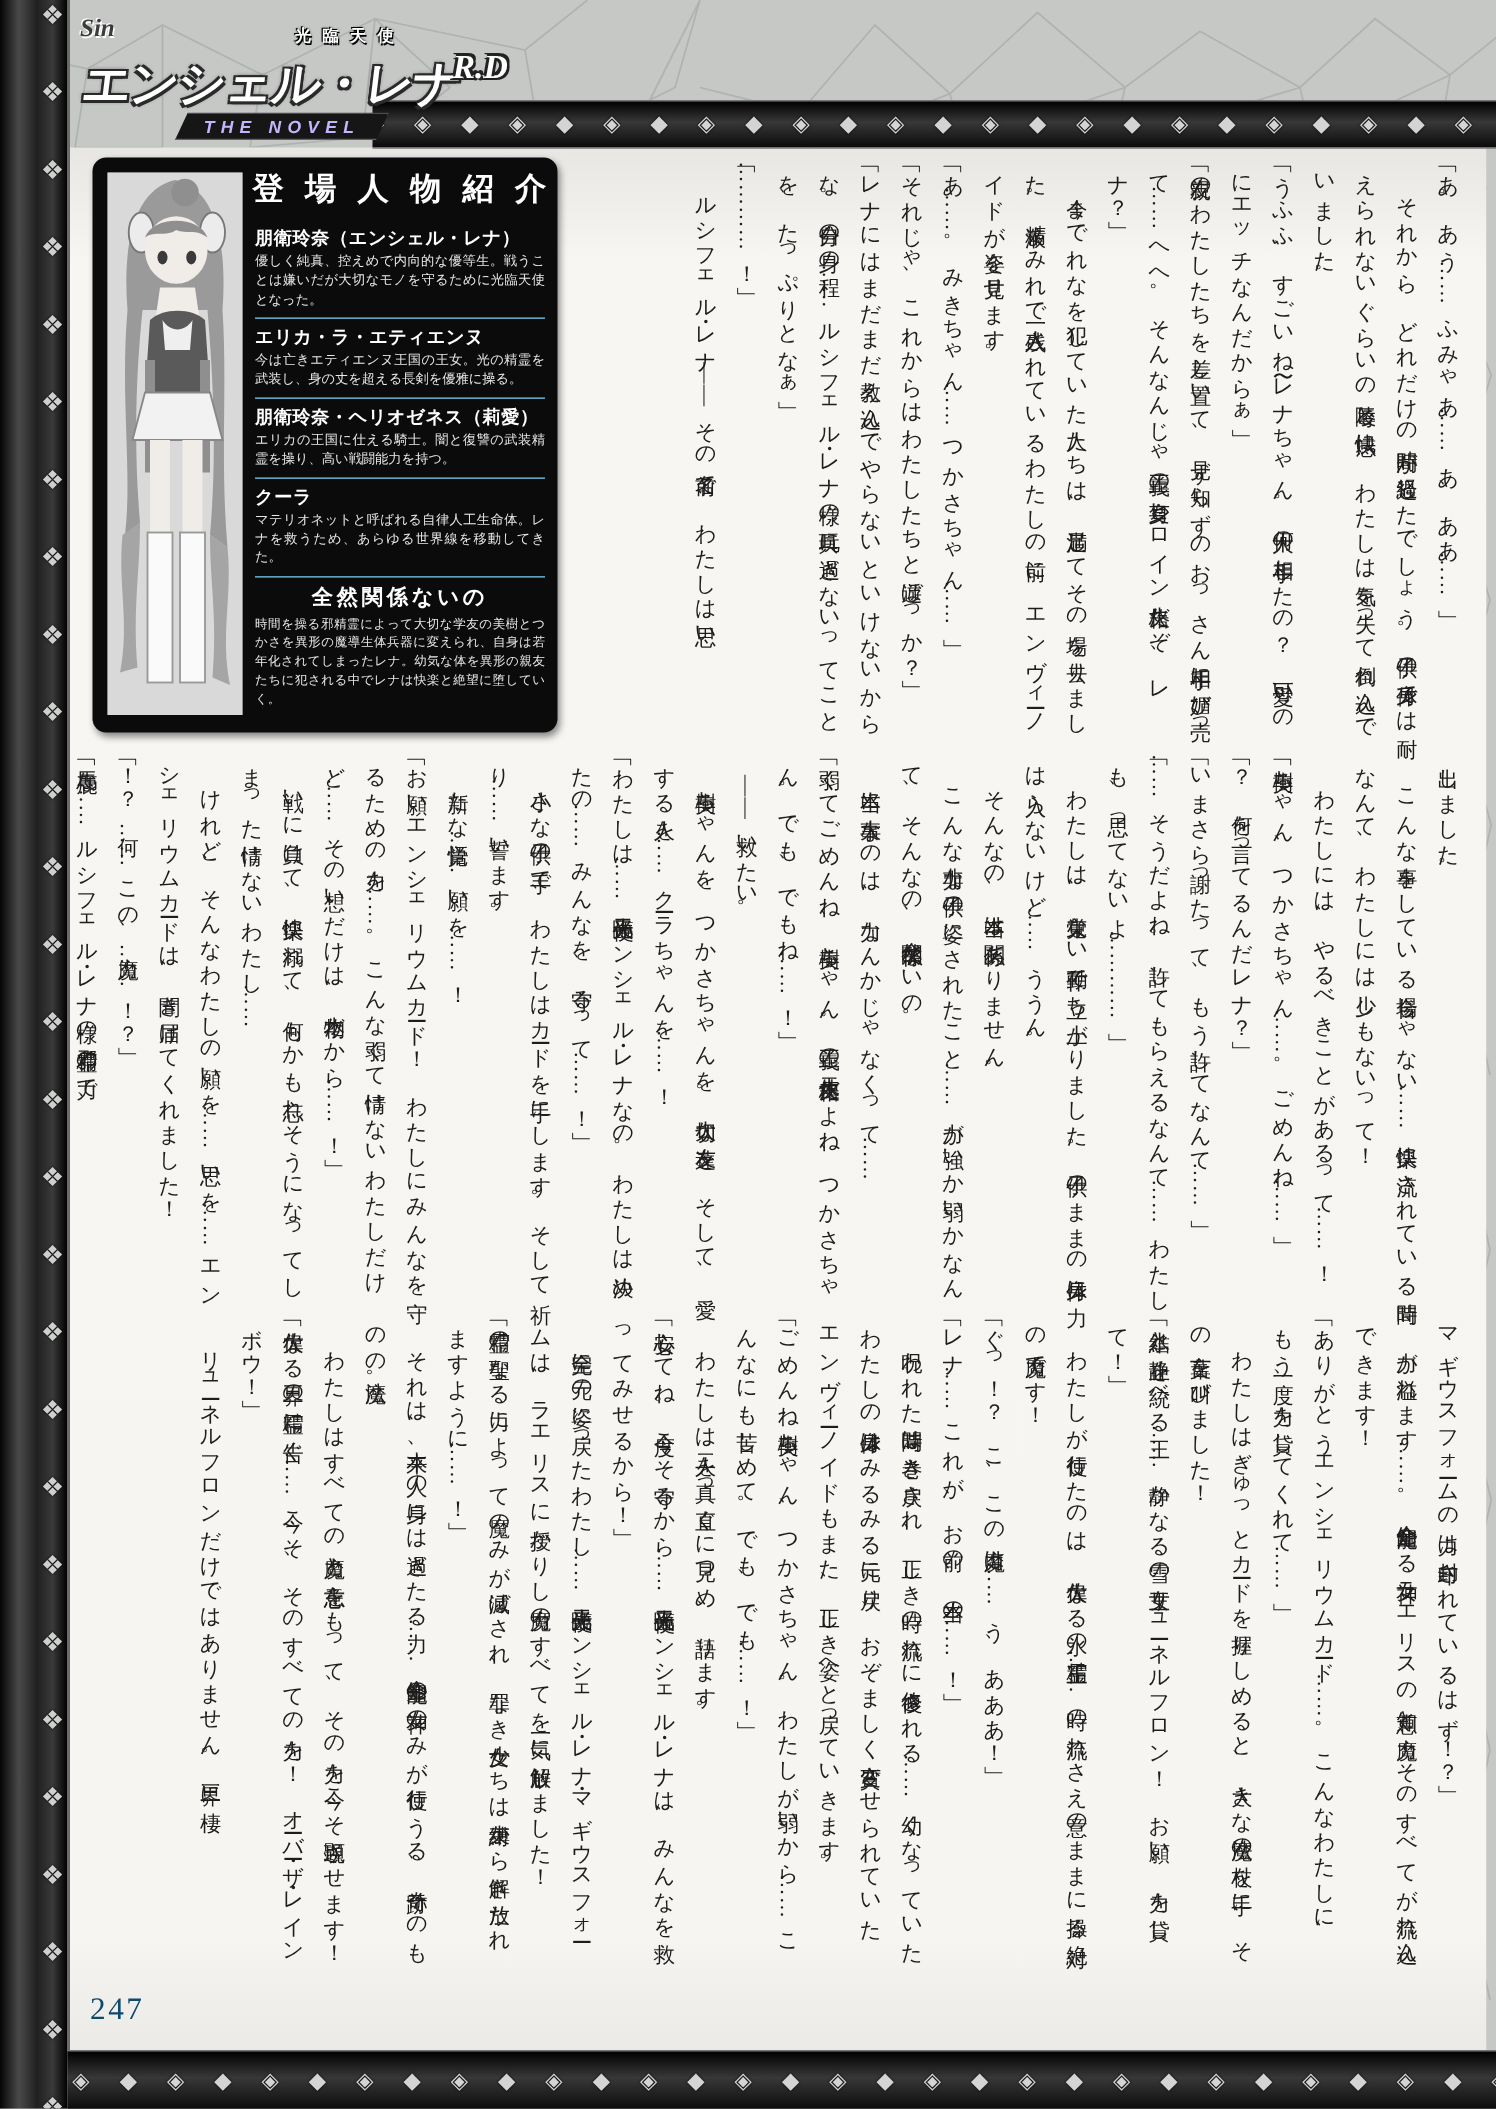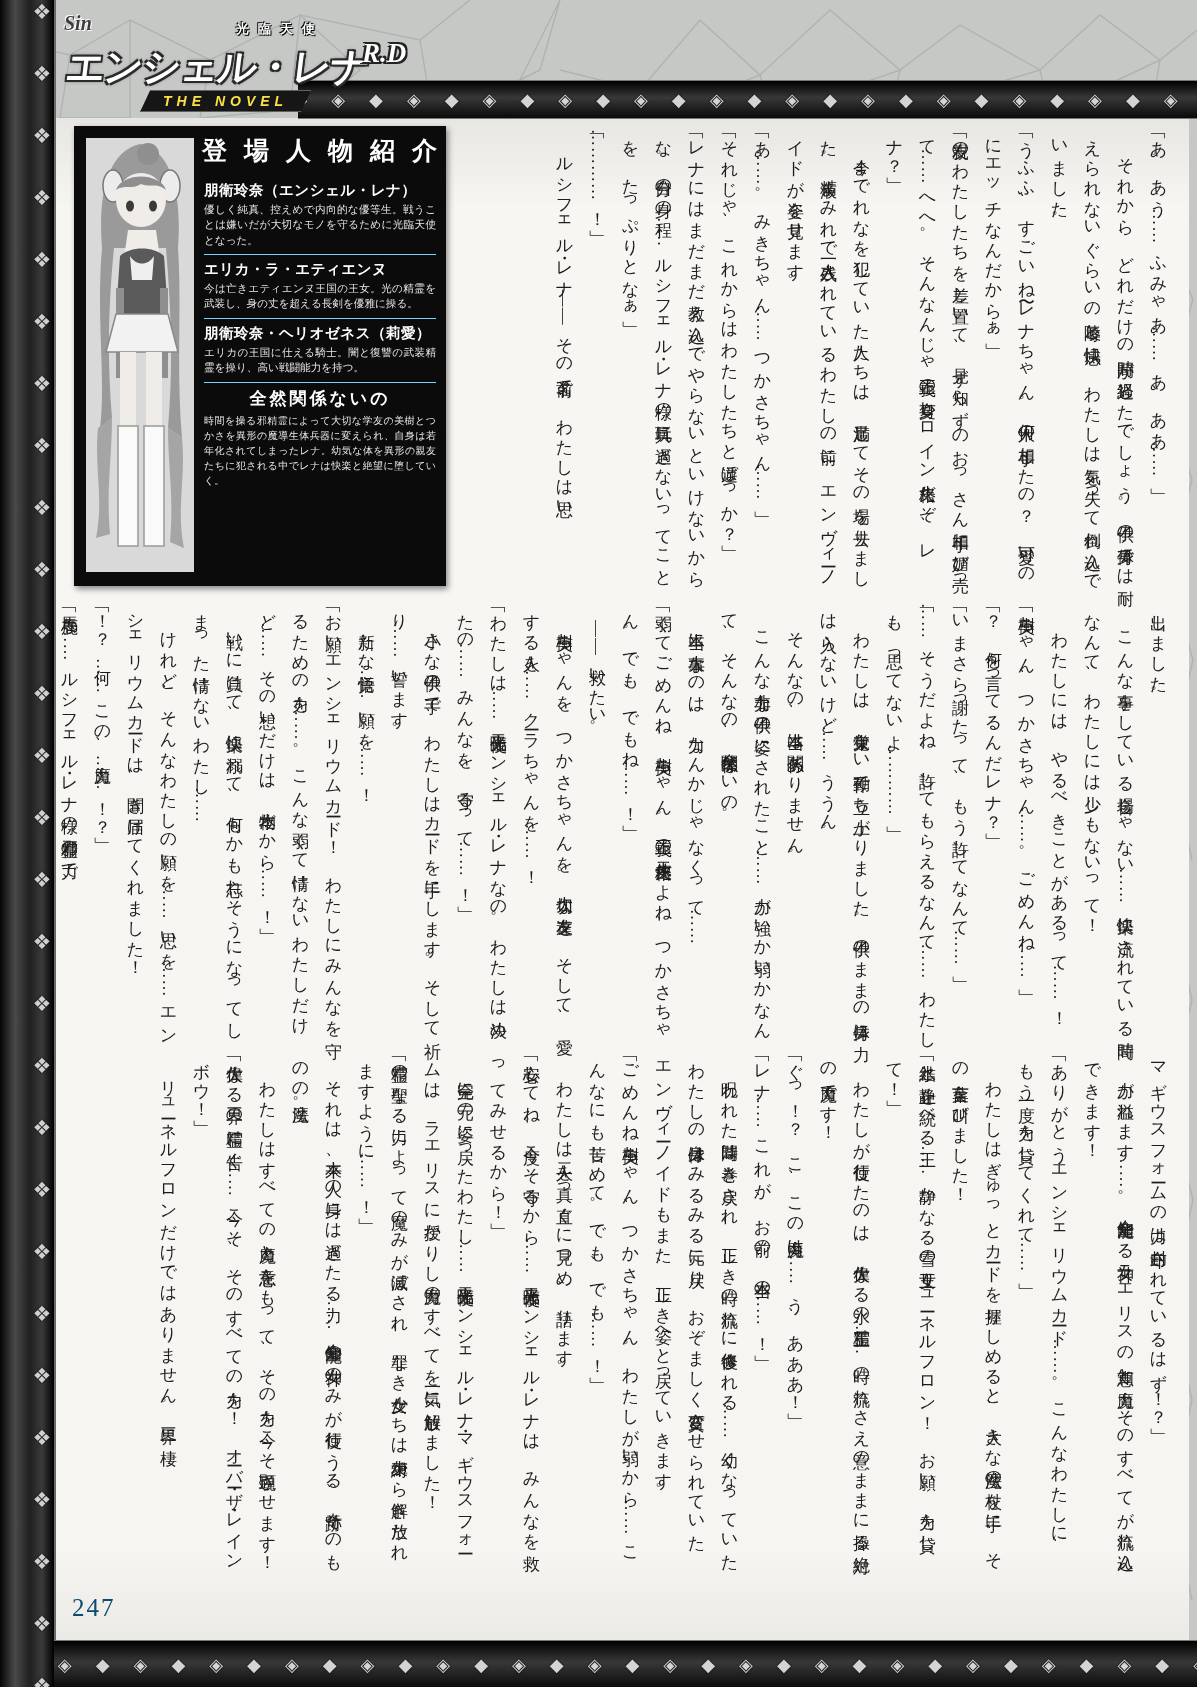--- a/index.html
+++ b/index.html
@@ -27,27 +27,27 @@
   .logo{position:absolute;left:62px;top:16px;width:360px;height:100px;z-index:3;}
   .logo-sin{position:absolute;left:2px;top:-4px;font-style:italic;font-weight:bold;
     font-size:20px;color:#3c3c3c;text-shadow:1px 1px 0 #fff,-1px -1px 0 #fff;}
   .logo-sub{position:absolute;left:128px;top:4px;font-size:13px;font-weight:bold;color:#fff;
     letter-spacing:9px;text-shadow:0 0 2px #000,1px 1px 0 #000,-1px -1px 0 #000;margin-left:46px;}
   .logo-main{position:absolute;left:4px;top:24px;font-size:39px;font-weight:bold;
     letter-spacing:-2px;transform:skewX(-7deg);color:#fff;white-space:nowrap;
     text-shadow:2px 2px 0 #2a2a2a,-2px 2px 0 #2a2a2a,2px -2px 0 #2a2a2a,-2px -2px 0 #2a2a2a,0 0 4px #000;}
   .logo-rd{position:absolute;left:300px;top:22px;font-size:27px;font-style:italic;font-weight:bold;
     color:#fff;text-shadow:2px 2px 0 #222,-2px 2px 0 #222,2px -2px 0 #222,-2px -2px 0 #222;}
-  .logo-banner{position:absolute;left:78px;top:74px;background:#161616;color:#fde047;
+  .logo-banner{position:absolute;left:78px;top:74px;background:#161616;color:#c4b5fd;
     font-family:"Liberation Sans",sans-serif;font-style:italic;font-weight:bold;font-size:14px;
     letter-spacing:5px;padding:2px 22px;border:1px solid #606060;
     clip-path:polygon(6% 0,100% 0,94% 100%,0 100%);}
   
   .charbox{position:absolute;left:20px;top:8px;width:372px;height:460px;background:#0b0b0b;
-    color:#fff;box-shadow:2px 3px 6px rgba(0,0,0,.45);}
+    color:#fff;box-shadow:2px 3px 6px rgba(0,0,0,.45);border-radius:11px;}
   .charbox-title{position:absolute;left:128px;top:8px;width:232px;font-size:25px;font-weight:bold;
     letter-spacing:17px;white-space:nowrap;}
   .charart{position:absolute;left:12px;top:12px;width:108px;height:434px;background:#d9d9d9;}
   .charlist{position:absolute;left:130px;top:50px;width:232px;}
   .entry{padding:5px 0 6px 0;}
   .entry + .entry{border-top:1px solid #7dd3fc;}
   .entry-name{font-size:14.5px;font-weight:bold;letter-spacing:.5px;}
   .entry-desc{font-size:10.6px;line-height:1.45;margin-top:2px;color:#e8e8e8;text-align:justify;}
   .synopsis{border-top:1px solid #bdbdbd;padding-top:4px;}
   .synopsis-title{text-align:center;font-size:17px;font-weight:bold;letter-spacing:3px;}
@@ -136,20 +136,24 @@
         <div class="entry-desc">優しく純真、控えめで内向的な優等生。戦うことは嫌いだが大切なモノを守るために光臨天使となった。</div>
       </div>
       <div class="entry">
         <div class="entry-name">エリカ・ラ・エティエンヌ</div>
         <div class="entry-desc">今は亡きエティエンヌ王国の王女。光の精霊を武装し、身の丈を超える長剣を優雅に操る。</div>
       </div>
       <div class="entry">
         <div class="entry-name">朋衛玲奈・ヘリオゼネス（莉愛）</div>
         <div class="entry-desc">エリカの王国に仕える騎士。闇と復讐の武装精霊を操り、高い戦闘能力を持つ。</div>
       </div>
+      <div class="entry">
+        <div class="entry-name">クーラ</div>
+        <div class="entry-desc">マテリオネットと呼ばれる自律人工生命体。レナを救うため、あらゆる世界線を移動してきた。</div>
+      </div>
       <div class="entry synopsis">
         <div class="synopsis-title">全然関係ないの</div>
         <div class="synopsis-text">時間を操る邪精霊によって大切な学友の美樹とつかさを異形の魔導生体兵器に変えられ、自身は若年化されてしまったレナ。幼気な体を異形の親友たちに犯される中でレナは快楽と絶望に堕していく。</div>
       </div>
     </div>
   </div>
 
   <div class="vband vband1">
       <p>「あ。あう……ふみゃあ……あ、ああ……」</p>
       <p>　それから、どれだけの時間が経過したでしょう。子供の身体では耐えられないぐらいの陵辱と快感に、わたしは気を失って倒れ込んでいました。</p>

